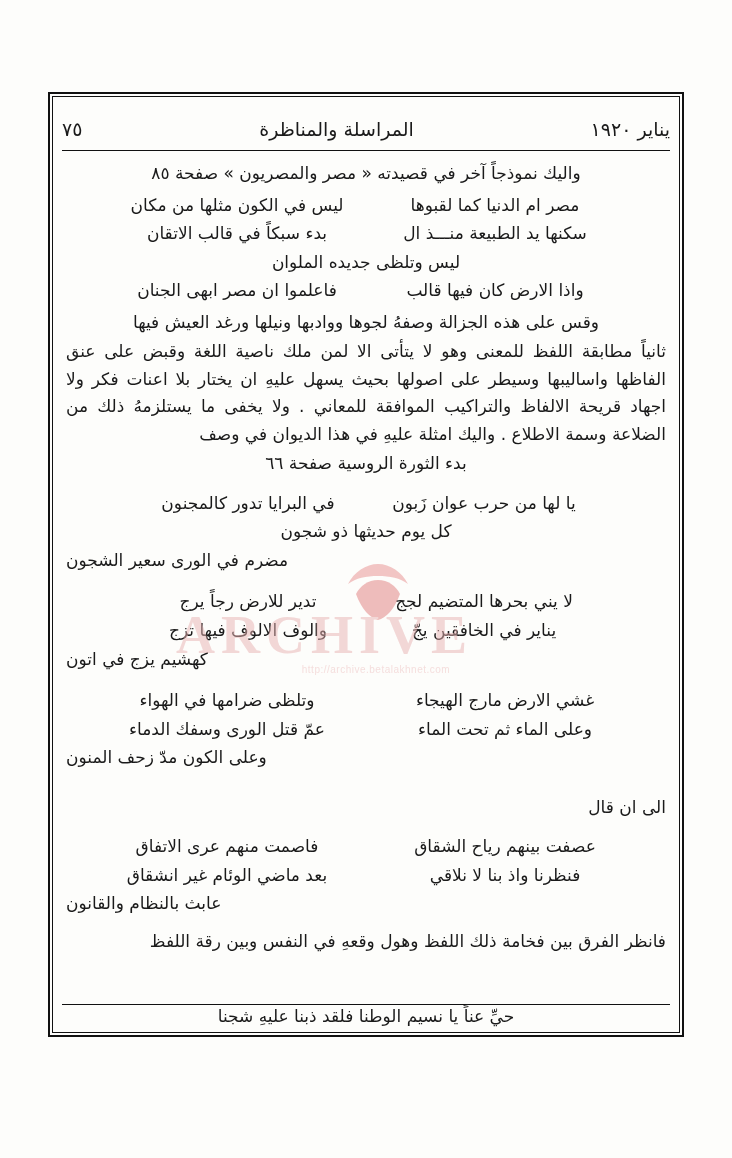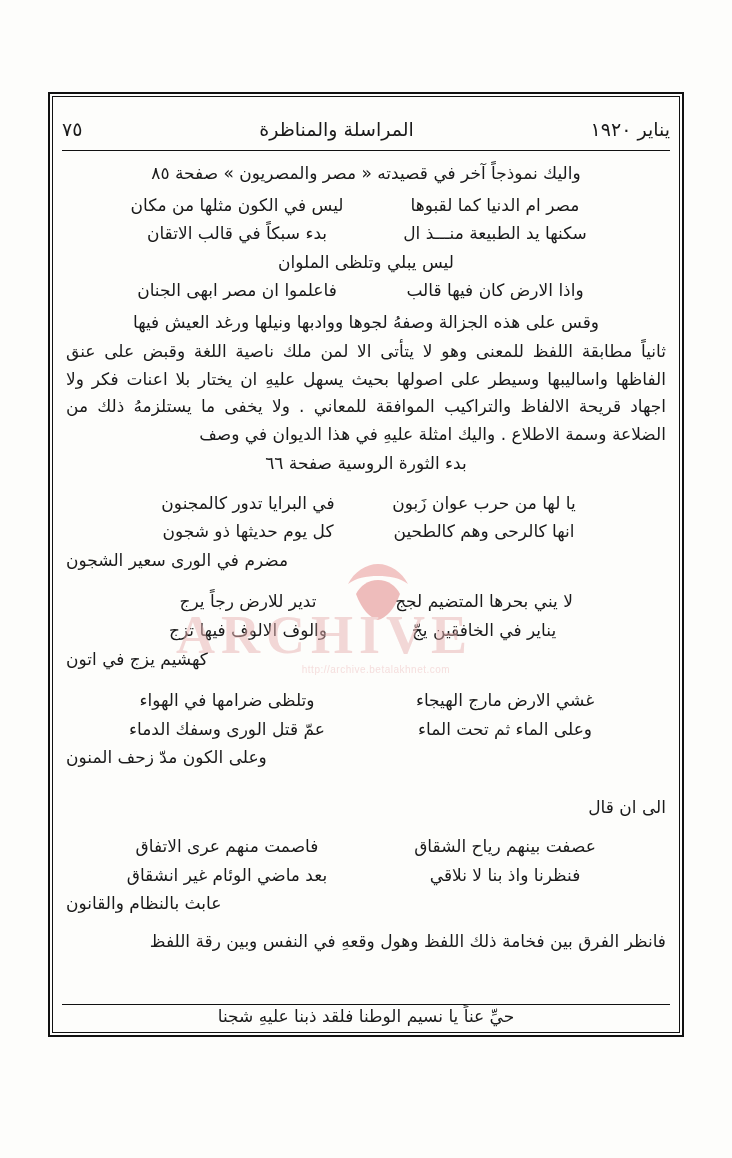--- a/index.html
+++ b/index.html
@@ -219,42 +219,41 @@
     <div class="verse-block">
       <div class="verse">
         <span class="hemi">مصر ام الدنيا كما لقبوها</span>
         <span class="hemi">ليس في الكون مثلها من مكان</span>
       </div>
       <div class="verse">
         <span class="hemi">سكنها يد الطبيعة منـــذ ال</span>
         <span class="hemi">بدء سبكاً في قالب الاتقان</span>
       </div>
       <div class="verse">
-        <span class="hemi">ليس يبلي وتلظى الملوان</span>
+        <span class="hemi">ليس وتلظى جديده الملوان</span>
       </div>
       <div class="verse">
         <span class="hemi">واذا الارض كان فيها قالب</span>
         <span class="hemi">فاعلموا ان مصر ابهى الجنان</span>
       </div>
     </div>
 
     <div class="centered-line">وقس على هذه الجزالة وصفهُ لجوها ووادبها ونيلها ورغد العيش فيها</div>
 
     <p class="para">ثانياً مطابقة اللفظ للمعنى وهو لا يتأتى الا لمن ملك ناصية اللغة وقبض على عنق الفاظها واساليبها وسيطر على اصولها بحيث يسهل عليهِ ان يختار بلا اعنات فكر ولا اجهاد قريحة الالفاظ والتراكيب الموافقة للمعاني . ولا يخفى ما يستلزمهُ ذلك من الضلاعة وسمة الاطلاع . واليك امثلة عليهِ في هذا الديوان في وصف</p>
     <div class="centered-line">بدء الثورة الروسية صفحة ٦٦</div>
 
     <div class="spacer-sm"></div>
 
     <div class="verse-block">
       <div class="verse narrow">
         <span class="hemi">يا لها من حرب عوان زَبون</span>
         <span class="hemi">في البرايا تدور كالمجنون</span>
       </div>
       <div class="verse narrow">
-        <span class="hemi">انها كالرحى وهم كالطحين</span>
         <span class="hemi">كل يوم حديثها ذو شجون</span>
       </div>
       <div class="verse single">
         <span class="hemi">مضرم في الورى سعير الشجون</span>
       </div>
     </div>
 
     <div class="spacer-sm"></div>
 
     <div class="verse-block">

